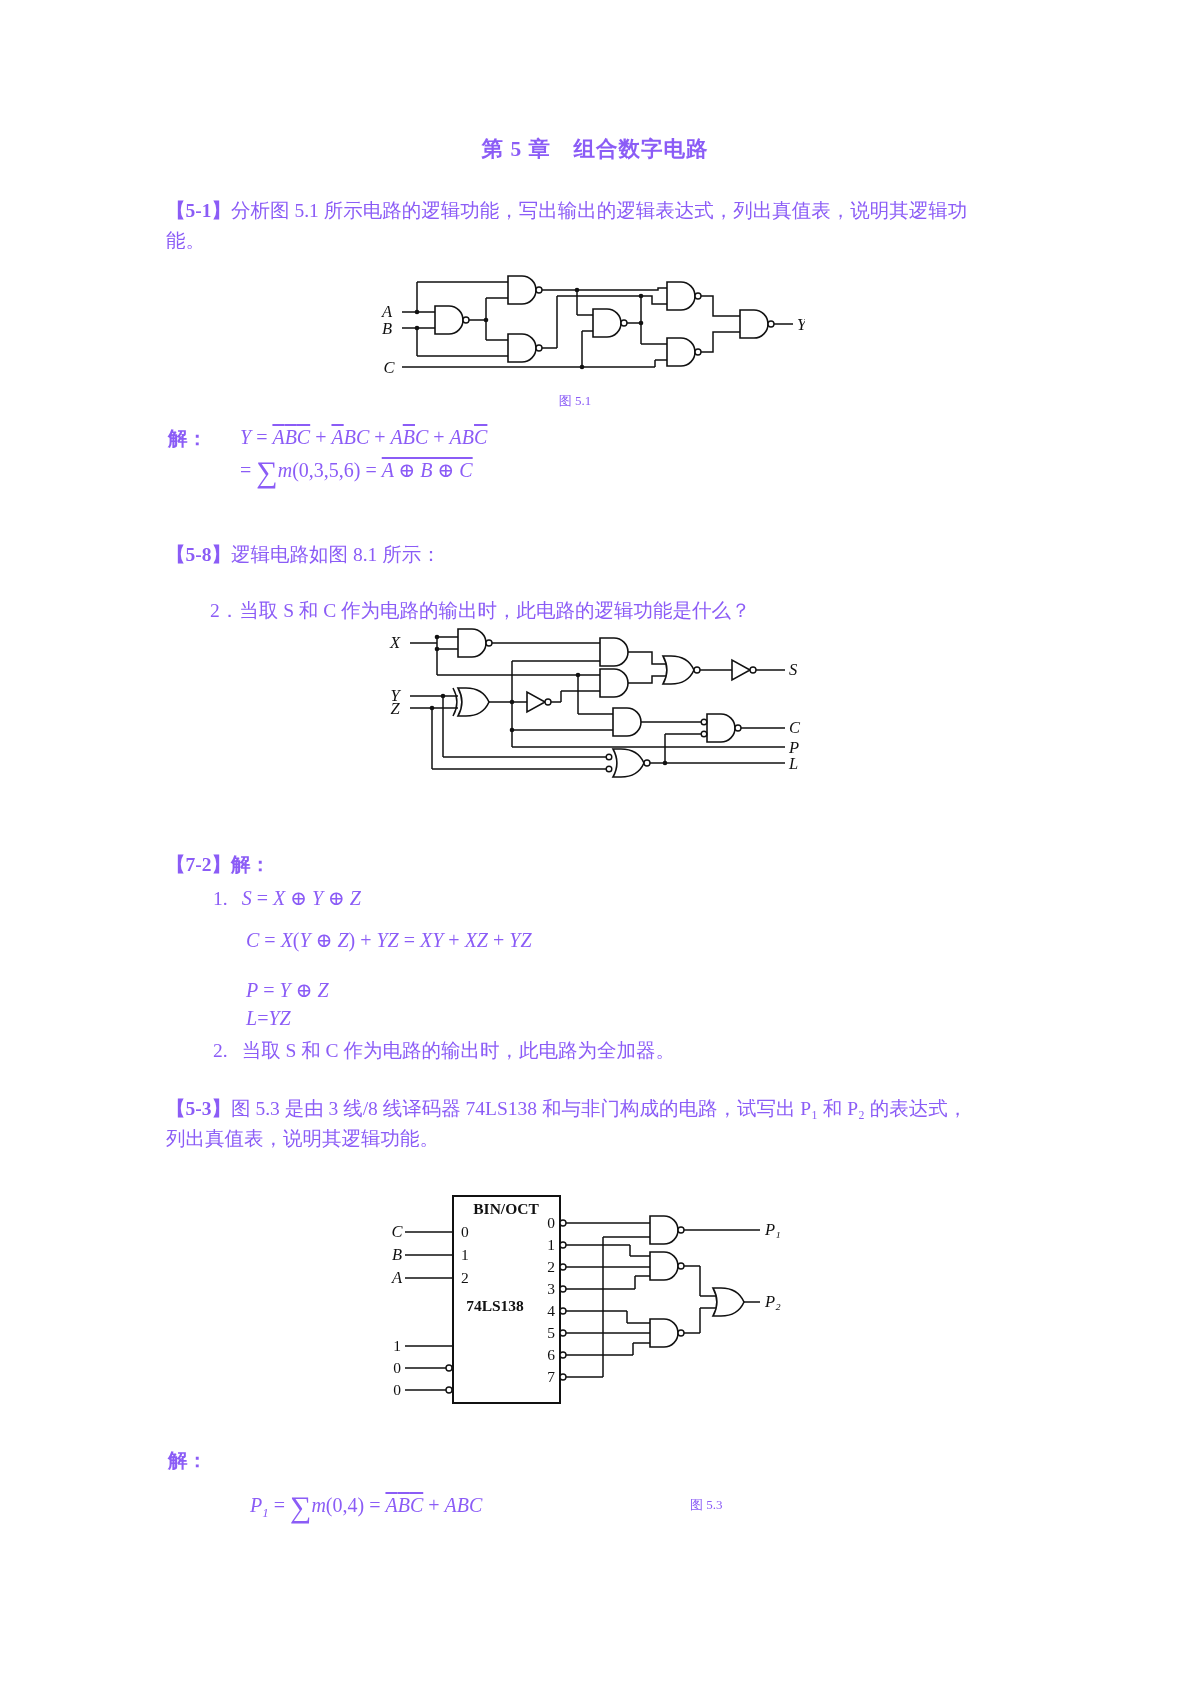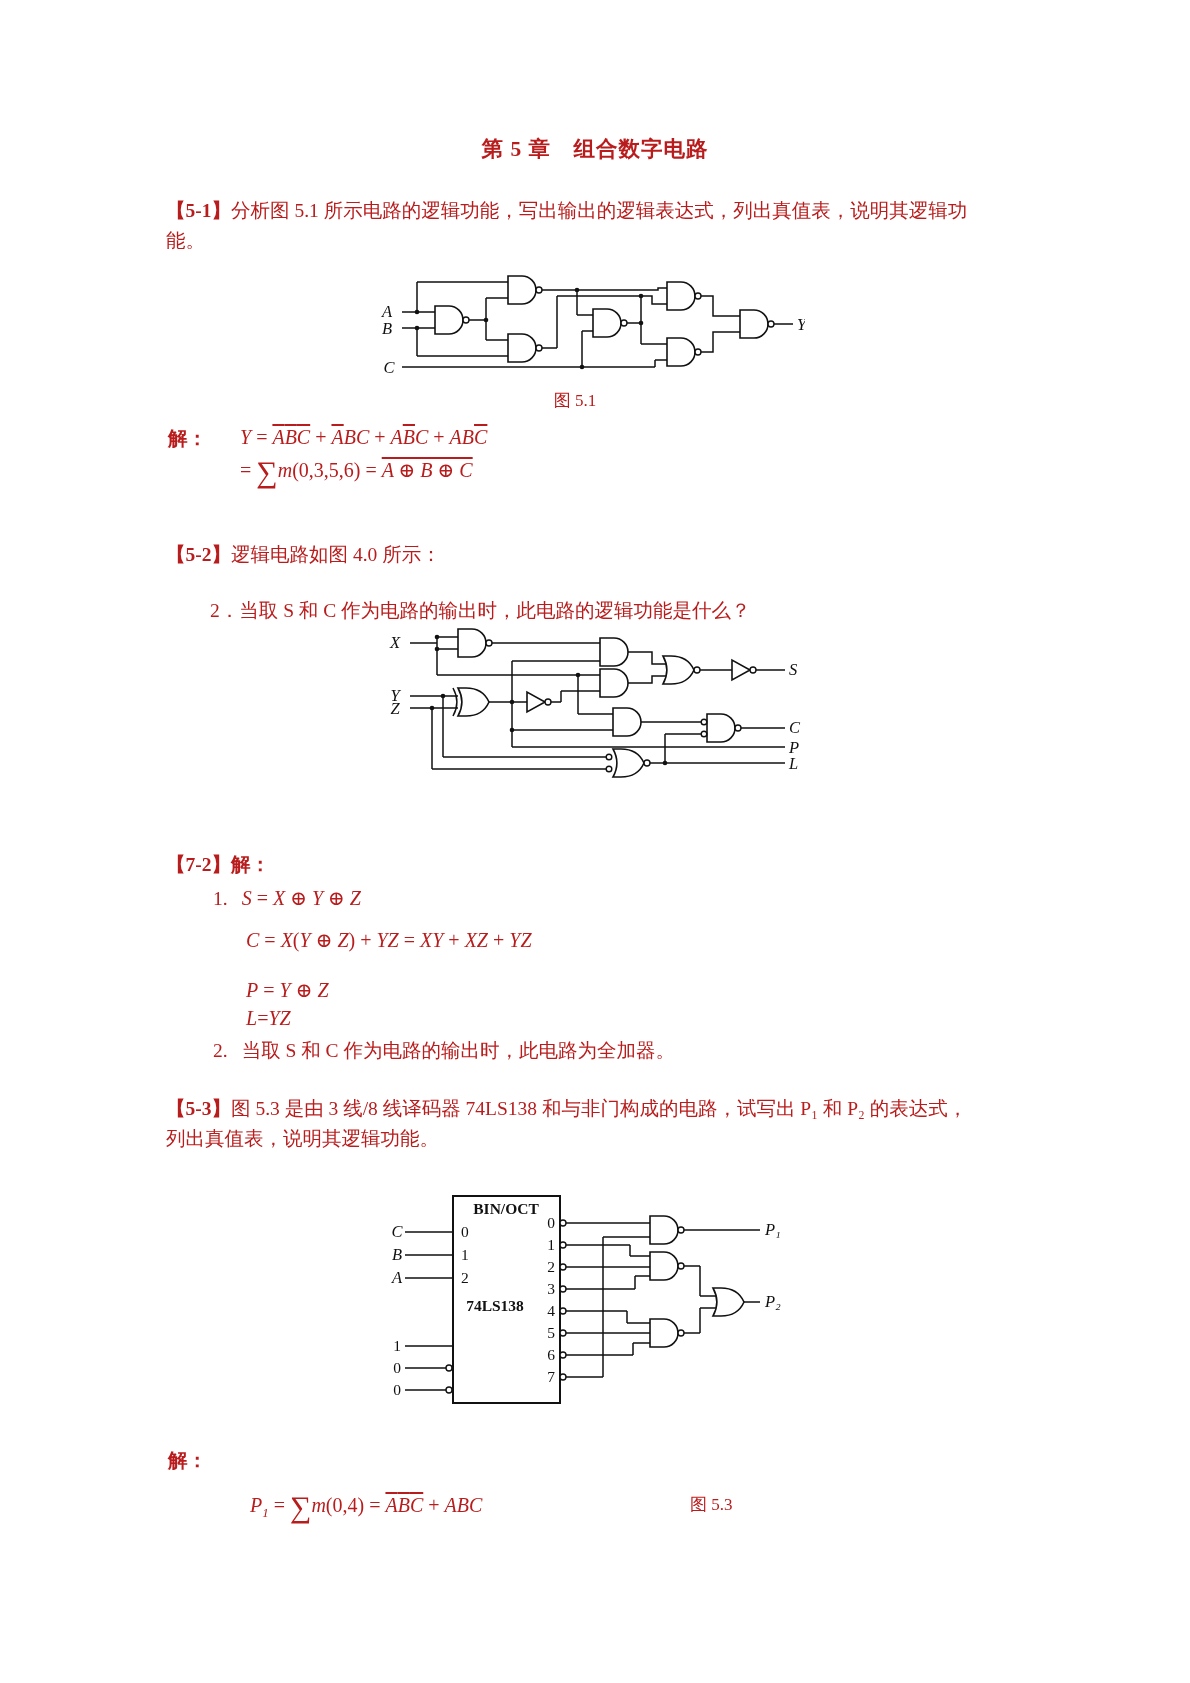--- a/index.html
+++ b/index.html
@@ -1,22 +1,22 @@
 <!DOCTYPE html>
 <html><head>
 <meta charset="utf-8">
 <style>
   html,body{margin:0;padding:0;background:#888;}
   #page{position:relative;width:1190px;height:1683px;background:#ffffff;overflow:hidden;
-        font-family:"Liberation Serif","DejaVu Serif",serif;color:#b91c1c;}
+        font-family:"Liberation Serif","DejaVu Serif",serif;color:#8b5cf6;}
   .zh{font-family:"Liberation Serif","DejaVu Serif",serif;font-size:19.5px;line-height:30px;}
   .abs{position:absolute;}
   .bold{font-weight:bold;}
   .title{font-size:21.5px;font-weight:bold;letter-spacing:1px;text-align:center;width:100%;}
-  .caption{font-size:17px;text-align:center;}
+  .caption{font-size:13px;text-align:center;}
   .formula{font-family:"Liberation Serif","DejaVu Serif",serif;font-size:20px;white-space:nowrap;}
   .formula .seg{font-style:italic;}
   .formula .rm{font-style:normal;}
   .formula .ov{text-decoration:overline;}
   .formula .sum{font-style:normal;font-size:30px;vertical-align:-5px;line-height:0;}
   .formula .sub{font-size:13px;vertical-align:-5px;}
   .numrow{display:flex;gap:14px;align-items:baseline;}
   .num{font-size:19.5px;}
   svg{display:block;}
   .wire{fill:none;stroke:#111;stroke-width:1.5;}
@@ -87,21 +87,21 @@
     <text class="lbl" x="42" y="72" text-anchor="middle">B</text>
     <text class="lbl" x="44" y="111" text-anchor="middle">C</text>
     <text class="lbl" x="452" y="68">Y</text>
   </svg>
   <div class="abs caption zh" style="top:386px;left:345px;width:460px;">图 5.1</div>
 
   <div class="abs zh bold" style="top:424px;left:168px;">解：</div>
   <div class="abs formula" style="top:426px;left:240px;"><span class="seg">Y</span><span class="seg rm"> = </span><span class="seg ov">A</span><span class="seg ov">B</span><span class="seg ov">C</span><span class="seg rm"> + </span><span class="seg ov">A</span><span class="seg">BC</span><span class="seg rm"> + </span><span class="seg">A</span><span class="seg ov">B</span><span class="seg">C</span><span class="seg rm"> + </span><span class="seg">AB</span><span class="seg ov">C</span></div>
   <div class="abs formula" style="top:458px;left:240px;"><span class="seg rm">= </span><span class="seg sum">∑</span><span class="seg">m</span><span class="seg rm">(0,3,5,6) = </span><span class="seg ov">A ⊕ B ⊕ C</span></div>
 
-  <div class="abs zh" style="top:540px;left:166px;width:814px;"><span class="bold">【5-2】</span><span>逻辑电路如图 4.0 所示：</span></div>
+  <div class="abs zh" style="top:540px;left:166px;width:814px;"><span class="bold">【5-8】</span><span>逻辑电路如图 8.1 所示：</span></div>
   <div class="abs zh" style="top:596px;left:210px;">2．当取 S 和 C 作为电路的输出时，此电路的逻辑功能是什么？</div>
 
   <svg class="abs" style="top:628px;left:365px;" width="440" height="167" viewBox="0 0 440 167">
     <g>
       <path class="wire" d="M45,15 H72 M72,9 V47 M72,9 H93 M72,21 H93 M72,47 H235 M213,47 V86 M213,86 H248"></path>
       <path class="wire" d="M127,15 H235"></path>
       <path class="wire" d="M45,68 H93 M78,68 V129 M78,129 H241"></path>
       <path class="wire" d="M45,80 H93 M67,80 V141 M67,141 H241"></path>
       <path class="wire" d="M124,74 H162 M147,74 V33 M147,33 H235 M147,74 V119 M147,102 H248 M147,119 H420"></path>
       <path class="wire" d="M186,74 H196 M196,74 V63 M196,63 H235"></path>

